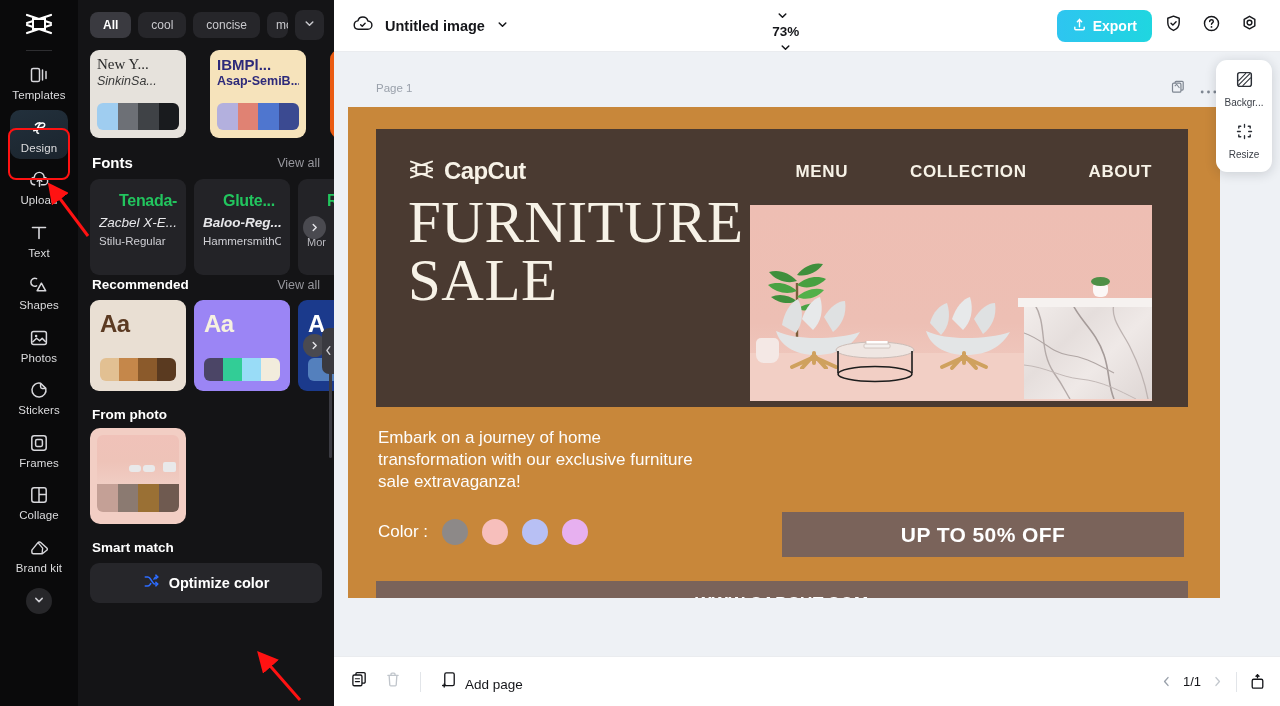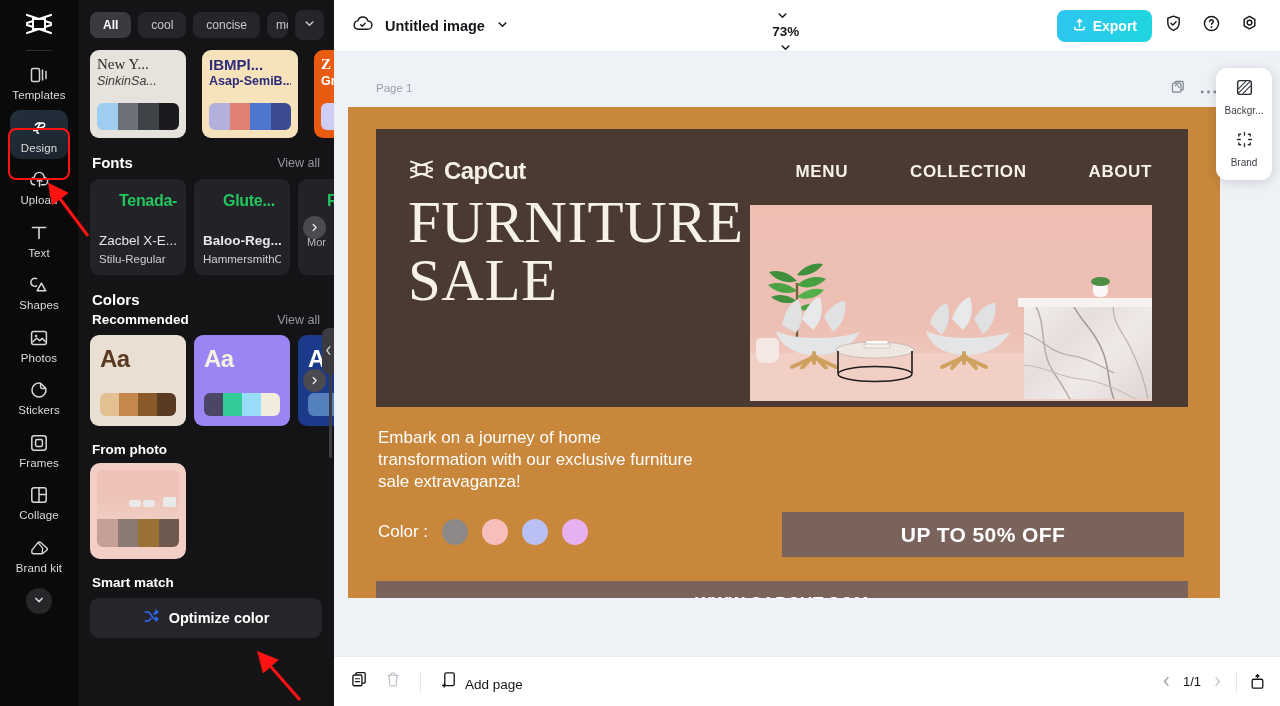--- a/index.html
+++ b/index.html
@@ -53,21 +53,21 @@
   .chips { display:flex; gap:7px; padding: 10px 10px 8px 12px; align-items:center; }
   .chip {
     background: #26262a; color: #c9c9cd; font-size: 12px;
     padding: 6px 13px; border-radius: 8px; cursor: pointer; white-space: nowrap;
   }
   .chip.sel { background: #3a3a40; color: #fff; font-weight: 600; }
   .chip.narrow { padding: 6px 9px; overflow:hidden; max-width: 58px; }
   .chip-caret { background:#26262a; padding: 6px 8px; border-radius:8px; cursor:pointer;
     display:flex; align-items:center; justify-content:center; }
 
-  .tpl-row { display:flex; gap:16px; padding: 2px 4px 0 12px; overflow:hidden; }
+  .tpl-row { display:flex; gap:24px; padding: 2px 4px 0 12px; overflow:hidden; }
   .tpl-card {
     width: 96px; height: 88px; border-radius: 9px; flex: 0 0 96px;
     padding: 6px 7px; overflow: hidden; position: relative; cursor: pointer;
   }
   .tpl-t1 { font-size: 15px; font-weight: 400; white-space: nowrap; overflow:hidden;
     font-family: "Liberation Serif", serif; }
   .tpl-t2 { font-size: 12.5px; font-style: italic; white-space: nowrap; overflow:hidden; margin-top:1px;}
   .tpl-sw { display:flex; height: 27px; border-radius: 6px; overflow:hidden; position:absolute;
     left:7px; right:7px; bottom: 8px; }
   .tpl-sw div { flex:1; }
@@ -79,21 +79,21 @@
   .sec-title { color:#fff; font-size: 15px; font-weight: 700; }
   .sec-sub { color:#fff; font-size: 13.5px; font-weight: 700; }
   .view-all { color:#97979d; font-size: 12.5px; cursor: pointer; }
 
   .font-row { display:flex; gap:8px; padding: 0 0 0 12px; overflow:hidden; position:relative; }
   .font-card {
     width: 96px; height: 96px; flex: 0 0 96px; background:#232327; border-radius: 9px;
     padding: 13px 9px; cursor:pointer; overflow:hidden;
   }
   .fc1 { color:#22c55e; font-size:16px; font-weight:800; white-space:nowrap; overflow:hidden; letter-spacing:-.3px;margin-left:20px;}
-  .fc2 { color:#e7e7ea; font-size:13.5px; margin-top:23px; white-space:nowrap; overflow:hidden;}
+  .fc2 { color:#e7e7ea; font-size:13.5px; margin-top:5px; white-space:nowrap; overflow:hidden;font-style:italic;}
   .fc3 { color:#cfcfd4; font-size:11.5px; margin-top:5px; white-space:nowrap; overflow:hidden;}
   .fc-more { color:#b9b9bf; font-size:11px; margin-top:26px; white-space:nowrap;}
 
   .arrow-btn {
     position:absolute; width: 23px; height: 23px; border-radius:50%;
     background:#4a4a50; display:flex; align-items:center; justify-content:center;
     cursor:pointer; z-index: 4;
   }
 
   .pal-row { display:flex; gap:8px; padding: 0 0 0 12px; overflow:hidden; position:relative; }
@@ -158,21 +158,21 @@
   }
 
   .canvas-area { flex:1; background:#eef1f5; position:relative; overflow:hidden; }
   .page-label { position:absolute; left:14px; top:30px; font-size:11.5px; color:#9aa1ab;margin-left:28px; }
   .page-tools { position:absolute; right:63px; top:28px; display:flex; align-items:center; gap:14px; }
   .artboard {
     position:absolute; left: 14px; top: 55px; width: 872px; height: 491px;
     background:#c8873a; overflow:hidden;
   }
   .float-panel {
-    position:absolute; right: 8px; top: 16px; width: 56px;
+    position:absolute; right: 8px; top: 8px; width: 56px;
     background:#fff; border-radius: 11px; padding: 10px 0 12px;
     box-shadow: 0 2px 12px rgba(20,25,35,.16);
     display:flex; flex-direction:column; align-items:center; gap: 14px; z-index: 20;
   }
   .fp-item { display:flex; flex-direction:column; align-items:center; gap:4px; cursor:pointer; width:52px;}
   .fp-lbl { font-size: 10px; color:#3c4048; text-align:center; }
 
   .bottombar {
     height: 50px; flex: 0 0 50px; background:#fff; display:flex; align-items:center;
     padding: 0 14px 0 10px; border-top: 1px solid #eaecef; gap: 4px;
@@ -423,23 +423,20 @@
       </div>
       <div class="arrow-btn" style="right:8px; top:37px;">
         <span>
           <svg width="11" height="11" viewBox="0 0 11 11" fill="none">
               <path d="M4.2 2.4L7.2 5.5 4.2 8.6" stroke="#e6e6ea" stroke-width="1.4" stroke-linecap="round" stroke-linejoin="round"></path>
             </svg>
         </span>
       </div>
     </div>
 
-    <div class="sec-head" style="padding-bottom:2px">
-      <div class="sec-title">Colors</div>
-    </div>
     <div class="sec-head" style="padding-top:2px;padding-bottom:8px">
       <div class="sec-sub">Recommended</div>
       <div class="view-all">View all</div>
     </div>
 
     <div class="pal-row">
       <div class="pal-card" style="background:#e9dfd3">
         <div class="pal-aa" style="color:#5b3a22">Aa</div>
         <div class="pal-sw">
           <div style="background:#e2c092"></div>
@@ -654,21 +651,21 @@
           </span>
           <span class="fp-lbl">Backgr...</span>
         </div>
         <div class="fp-item">
           <span>
             <svg width="19" height="19" viewBox="0 0 20 20" fill="none">
                 <path d="M4 6.4V4.4h2M14 4.4h2v2M16 13.6v2h-2M6 15.6H4v-2" stroke="#2b2f36" stroke-width="1.5" stroke-linecap="round" stroke-linejoin="round"></path>
                 <path d="M10 2.6v3M10 14.4v3M2.6 10h3M14.4 10h3" stroke="#2b2f36" stroke-width="1.4" stroke-linecap="round"></path>
               </svg>
           </span>
-          <span class="fp-lbl">Brand</span>
+          <span class="fp-lbl">Resize</span>
         </div>
       </div>
 
       <div class="artboard">
 
         <div class="hero">
           <div class="brand">
             <span>
               <svg width="27" height="21" viewBox="0 0 30 24" fill="none">
                 <path d="M3 3 L27 11 M27 3 L3 11" stroke="#f7f2e7" stroke-width="2.4" stroke-linecap="round"></path>

